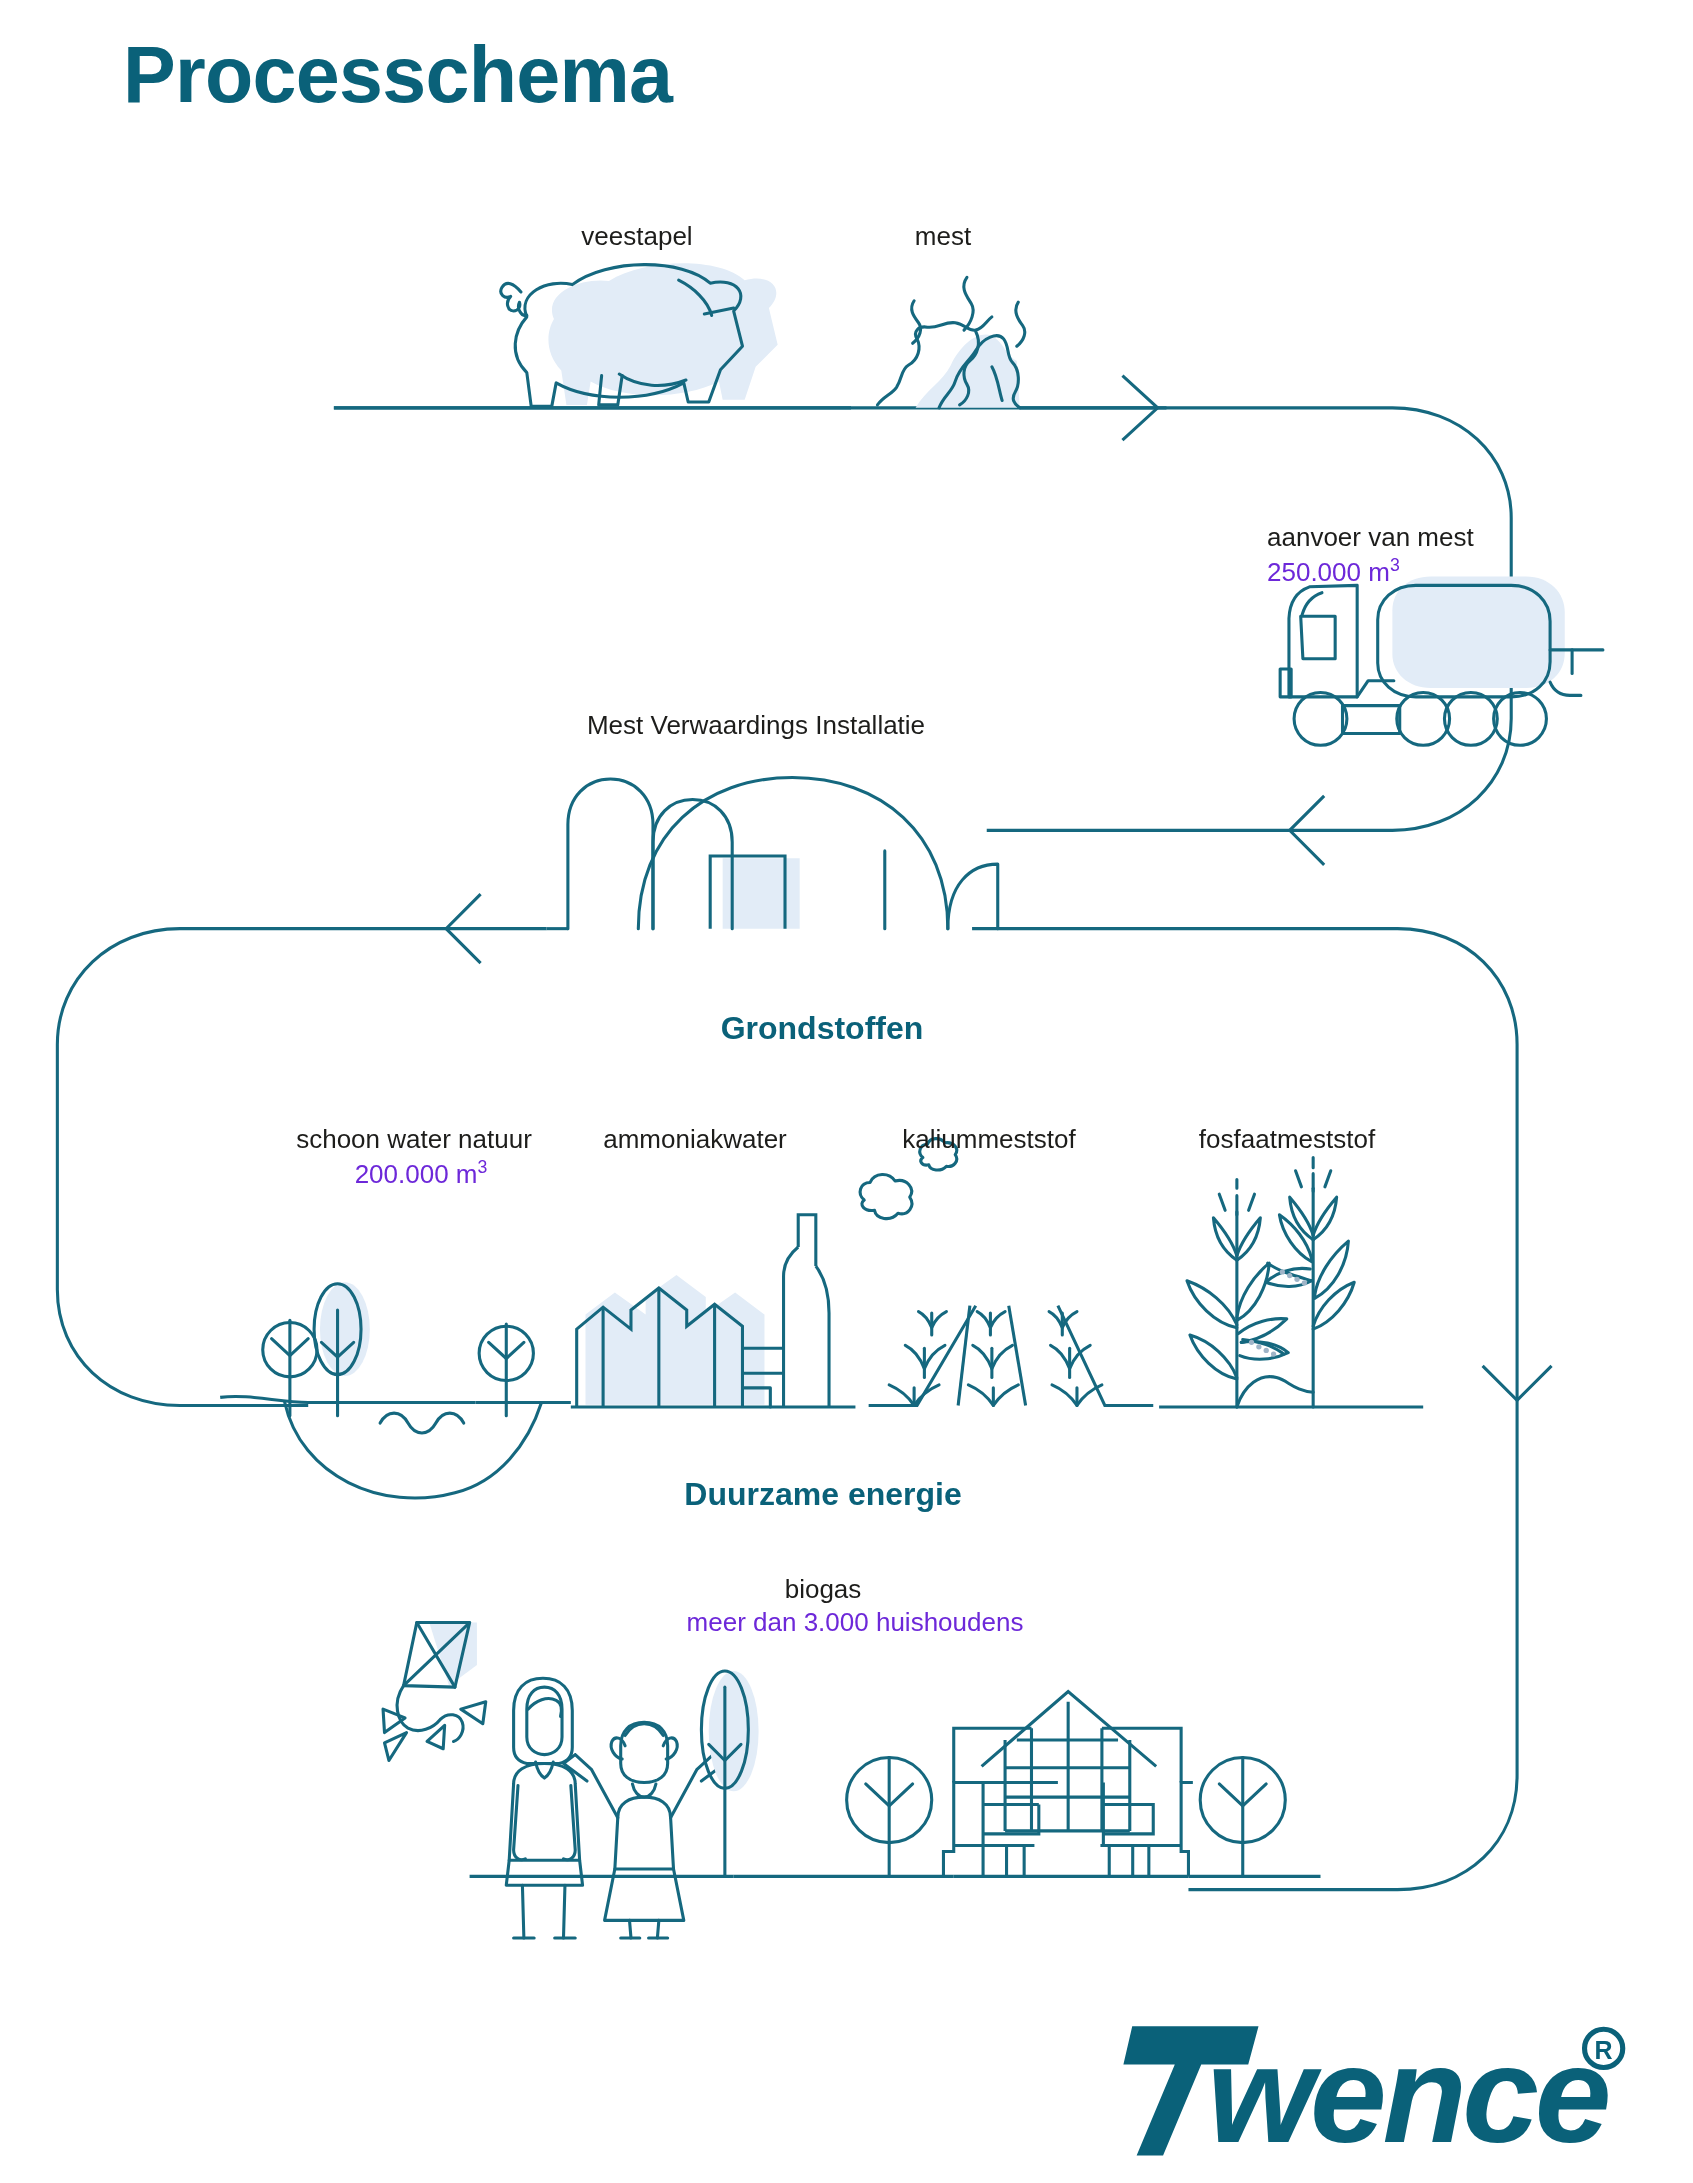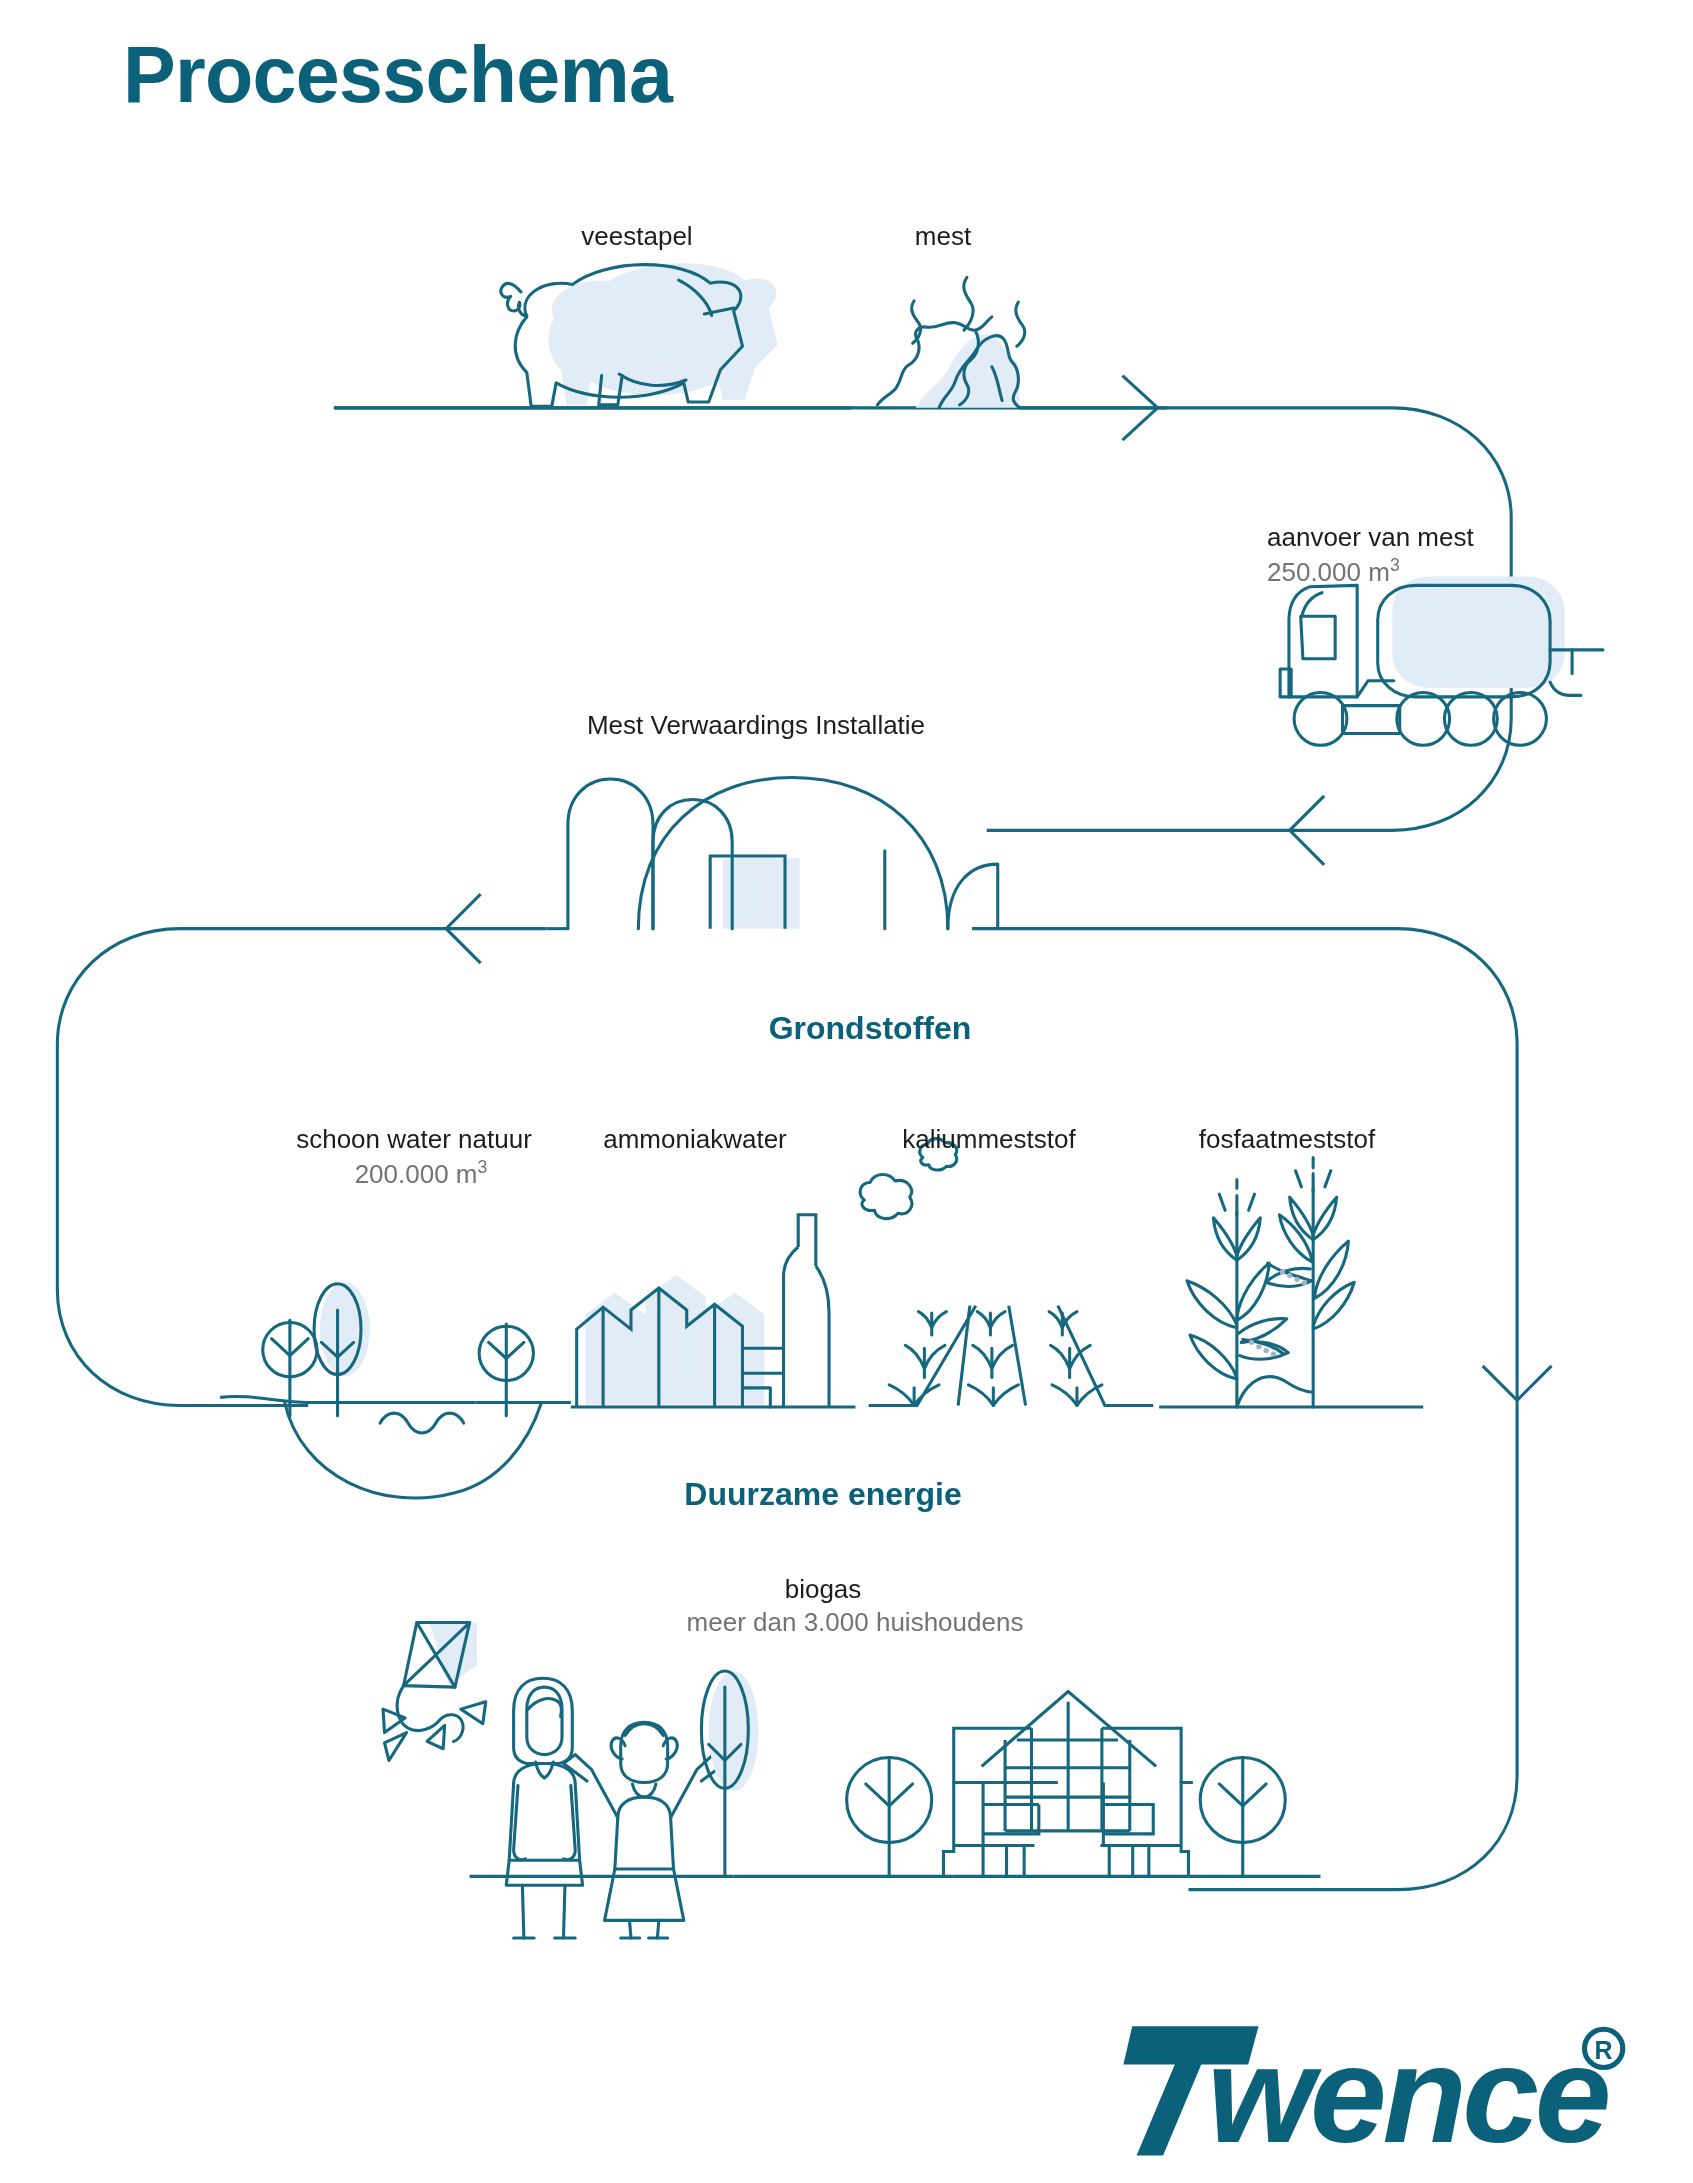--- a/index.html
+++ b/index.html
@@ -11,21 +11,21 @@
   #page-title{
     position:absolute;left:87px;top:35px;
     font-size:79px;font-weight:bold;color:#0a6179;
     letter-spacing:-0.7px;line-height:1;margin-left:36px;
   }
   .lbl{
     position:absolute;color:#1d1d1b;font-size:26px;
     white-space:nowrap;line-height:1.28;
   }
   .lbl.center{transform:translateX(-50%);text-align:center;}
-  .green{color:#737373;}
+  .green{color:#6d28d9;}
   .section-title{
     position:absolute;color:#0a6179;font-size:32px;font-weight:bold;
     white-space:nowrap;transform:translateX(-50%);text-align:center;
   }
   .sup{font-size:0.68em;vertical-align:super;}
   svg.layer{position:absolute;left:0;top:0;width:1694px;height:2183px;pointer-events:none;}
   #logo{position:absolute;left:1119px;top:2016px;width:514px;height:147px;}
 </style>
 </head>
 <body>
@@ -292,21 +292,21 @@
 <div class="lbl center" style="left:637px;top:220px;">veestapel</div>
 <div class="lbl center" style="left:943px;top:220px;">mest</div>
 
 <div class="lbl" style="left:1267px;top:521px;">aanvoer van mest</div>
 <div class="lbl" style="left:1267px;top:554px;">
   <span class="green">250.000 m</span><span class="green sup">3</span>
 </div>
 
 <div class="lbl center" style="left:756px;top:709px;text-align:right;">Mest Verwaardings Installatie</div>
 
-<div class="section-title" style="left:822px;top:1010px;margin-left:48px;">Grondstoffen</div>
+<div class="section-title" style="left:822px;top:1010px;">Grondstoffen</div>
 
 <div class="lbl center" style="left:414px;top:1123px;">schoon water natuur</div>
 <div class="lbl center" style="left:421px;top:1156px;">
   <span class="green">200.000 m</span><span class="green sup">3</span>
 </div>
 
 <div class="lbl center" style="left:695px;top:1123px;">ammoniakwater</div>
 <div class="lbl center" style="left:989px;top:1123px;">kaliummeststof</div>
 <div class="lbl center" style="left:1287px;top:1123px;">fosfaatmeststof</div>
 

